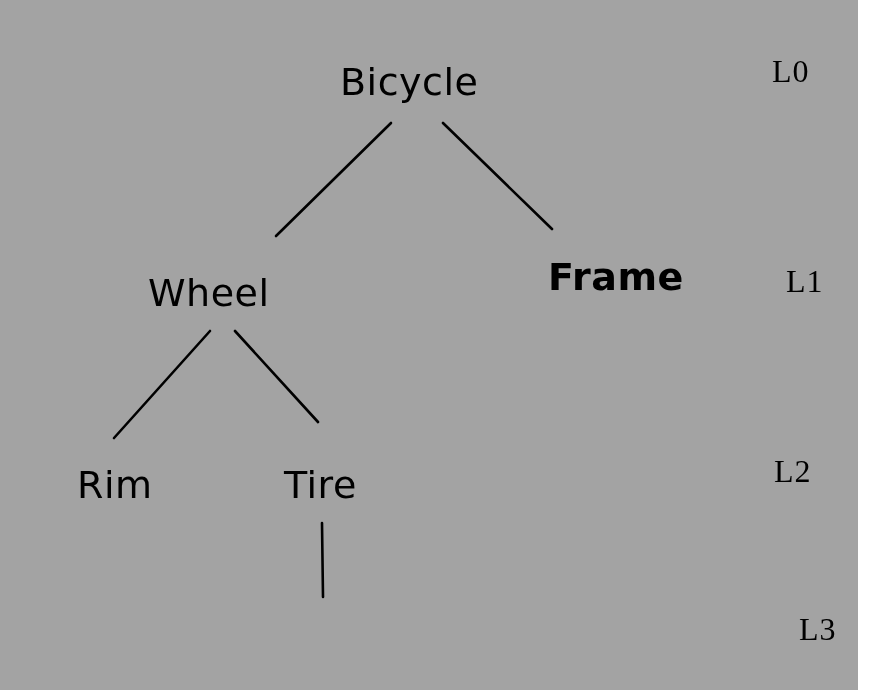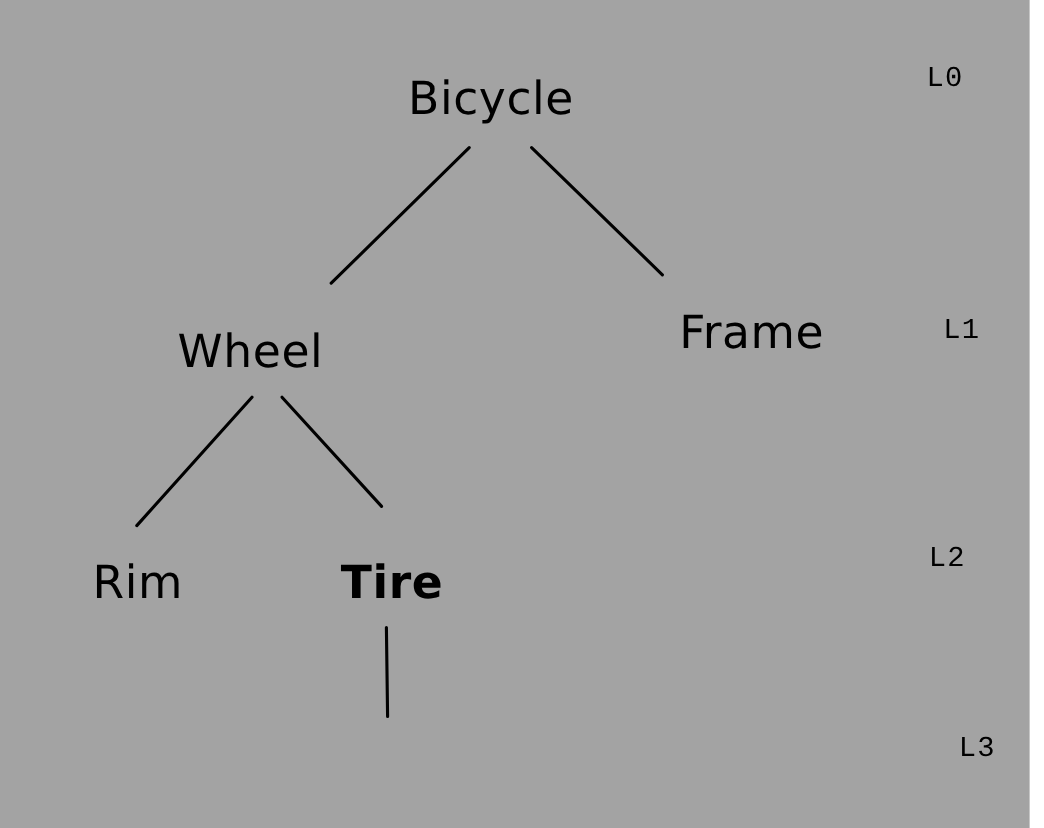--- a/index.html
+++ b/index.html
@@ -28,43 +28,43 @@
     color: #000000;
     font-size: 38px;
     line-height: 1;
     letter-spacing: 0.5px;
     font-family: "DejaVu Sans", sans-serif;
   }
   .level-label {
     position: absolute;
     white-space: nowrap;
     color: #000000;
-    font-size: 24px;
+    font-size: 32px;
     line-height: 1;
     letter-spacing: 1px;
-    font-family: Liberation Mono, monospace;
+    font-family: Liberation Serif, serif;
   }
 </style>
 </head>
 <body>
 
 <div id="canvas">
 
   <svg id="edges" viewBox="0 0 870 690" xmlns="http://www.w3.org/2000/svg">
     <line class="edge" stroke="#000000" stroke-width="2.6" stroke-linecap="round" x1="391" y1="123" x2="276" y2="236"></line>
     <line class="edge" stroke="#000000" stroke-width="2.6" stroke-linecap="round" x1="443" y1="123" x2="552" y2="229"></line>
     <line class="edge" stroke="#000000" stroke-width="2.6" stroke-linecap="round" x1="210" y1="331" x2="114" y2="438"></line>
     <line class="edge" stroke="#000000" stroke-width="2.6" stroke-linecap="round" x1="235" y1="331" x2="318" y2="422"></line>
     <line class="edge" stroke="#000000" stroke-width="2.6" stroke-linecap="round" x1="322" y1="523" x2="323" y2="597"></line>
   </svg>
 
   <div class="node-label" style="left: 340px; top: 63px;">Bicycle</div>
   <div class="node-label" style="left: 148px; top: 258px; margin-top: 16px;">Wheel</div>
-  <div class="node-label" style="left: 566px; top: 258px;">Frame</div>
+  <div class="node-label" style="left: 548px; top: 258px; font-weight: bold;">Frame</div>
   <div class="node-label" style="left: 77px; top: 466px;">Rim</div>
-  <div class="node-label" style="left: 284px; top: 466px; font-weight: bold;">Tire</div>
+  <div class="node-label" style="left: 284px; top: 466px;">Tire</div>
 
   <div class="level-label" style="left: 772px; top: 55px;">L0</div>
   <div class="level-label" style="left: 786px; top: 265px;">L1</div>
   <div class="level-label" style="left: 774px; top: 455px; text-align: center;">L2</div>
   <div class="level-label" style="left: 775px; top: 613px; margin-left: 24px;">L3</div>
 
 </div>
 
 </body></html>

